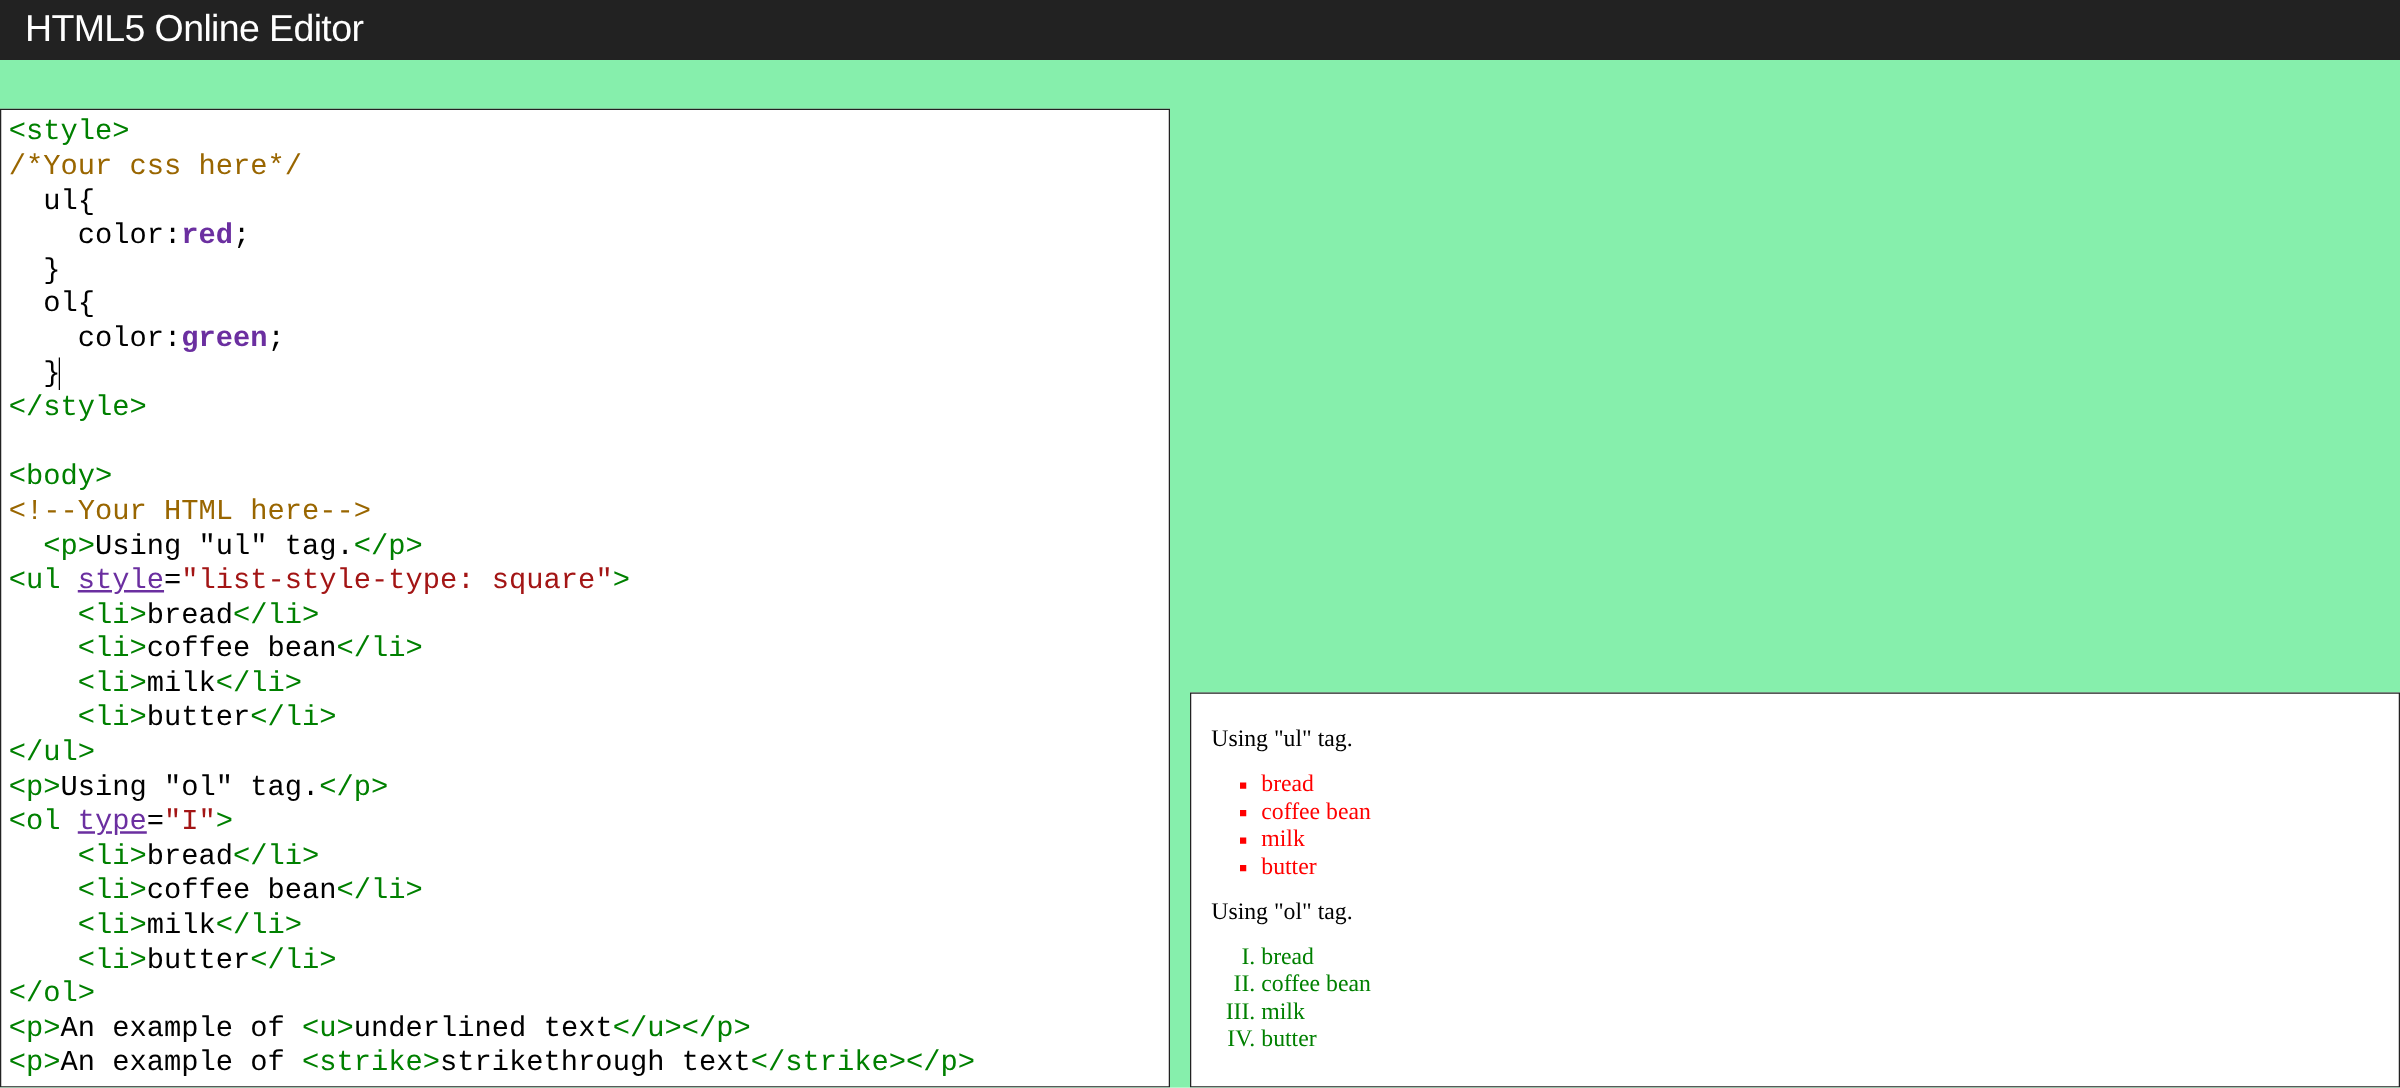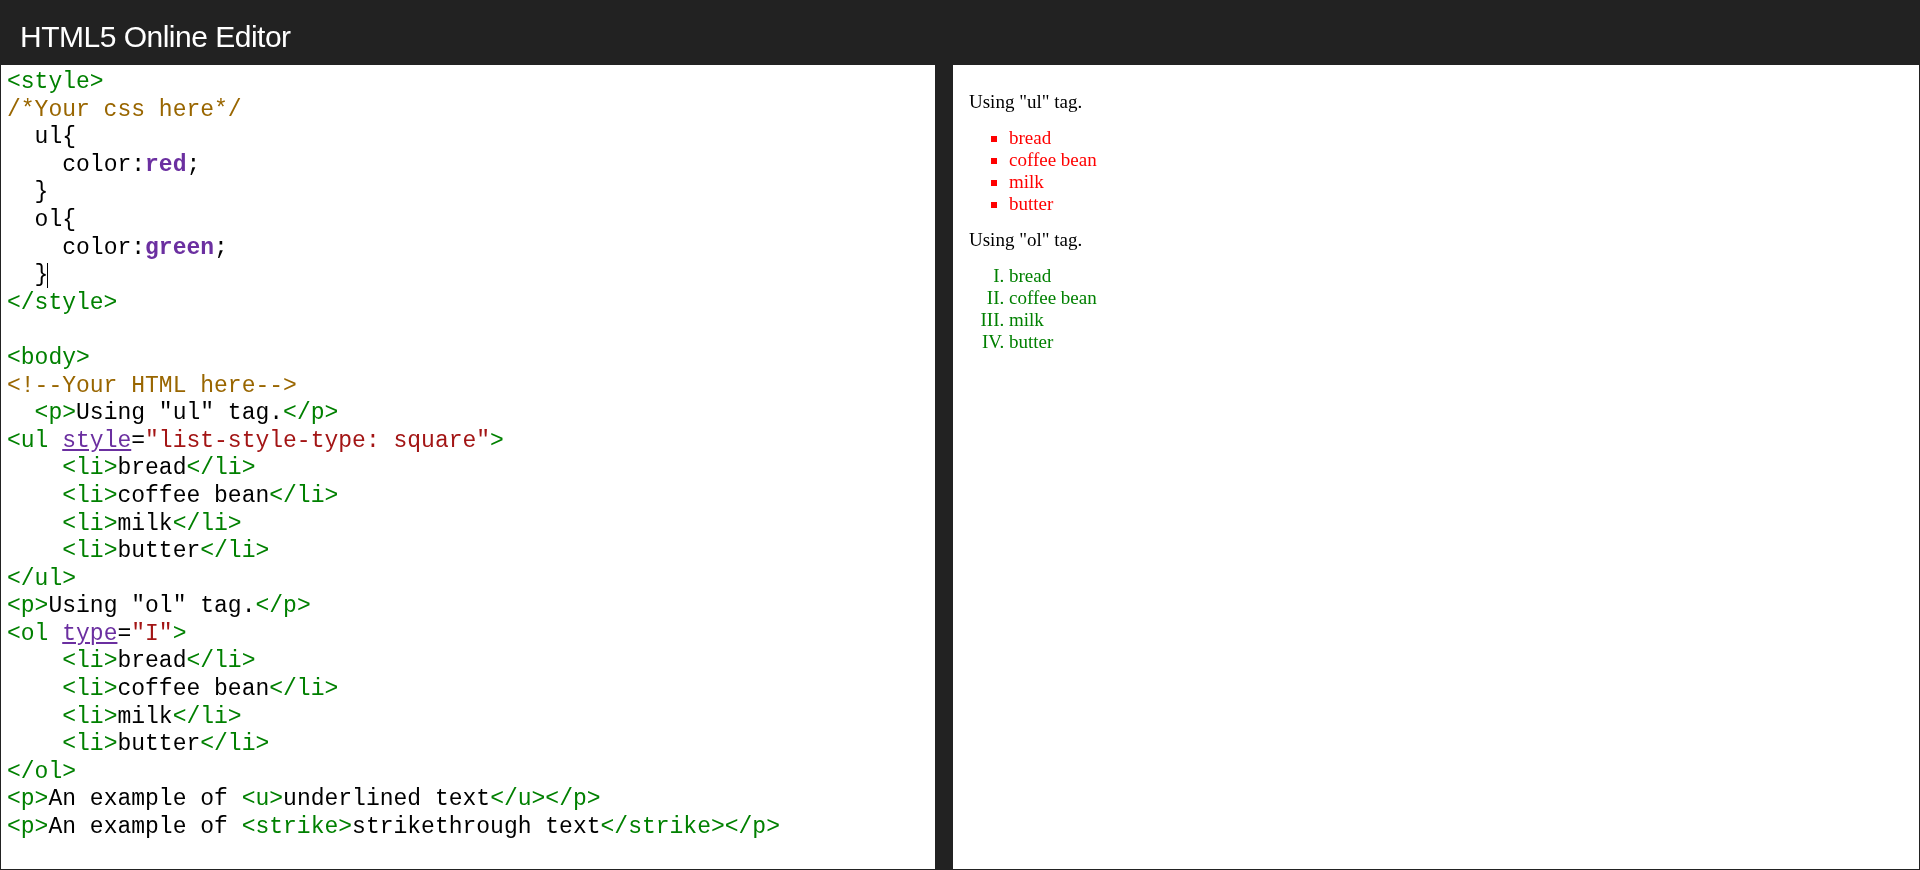--- a/index.html
+++ b/index.html
@@ -3,35 +3,36 @@
 <meta charset="utf-8">
 <style>
   * { box-sizing: border-box; margin: 0; padding: 0; }
   html, body { width: 100%; height: 100%; font-family: Arial, sans-serif; }
   body { display: flex; flex-direction: column; height: 870px; width: 1920px; overflow: hidden; }
 
   .header {
     background: #222;
     color: #fff;
     padding: 10px 20px;
-    height: 64px;
+    height: 48px;
     display: flex;
-    align-items: flex-end;
+    align-items: center;
   }
   .header h1 {
     font-weight: 400;
     font-size: 30px;
     letter-spacing: -0.5px;
   }
 
   .main {
     flex: 1;
     display: flex;
     min-height: 0;
     background: #86efac;
+    align-items: flex-end;
   }
 
   .pane {
     flex: 1;
     background: #fff;
     position: relative;
     min-width: 0;
   }
   .pane-left {
     border: 1px solid #222;

